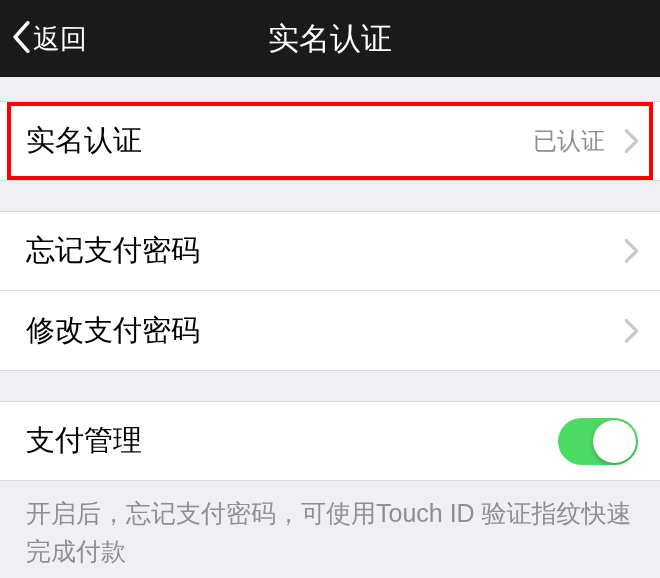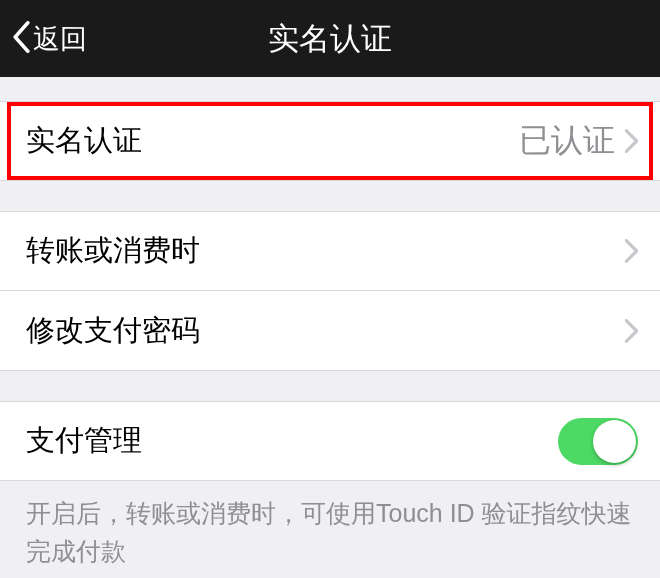--- a/index.html
+++ b/index.html
@@ -66,23 +66,23 @@
     }
     .row + .row {
       border-top: none;
     }
     .row-label {
       font-size: 29px;
       color: #000000;
       flex: 1;
     }
     .row-value {
-      font-size: 32px;
+      font-size: 24px;
       color: #8e8e93;
-      margin-right: 10px;
+      margin-right: 20px;
     }
     .row-chevron svg {
       width: 13px;
       height: 24px;
       display: block;
     }
     .row.highlighted {
       position: relative;
     }
     .highlight-box {
@@ -141,21 +141,21 @@
       <svg viewBox="0 0 10 18" fill="none">
         <path d="M1 1 L9 9 L1 17" stroke="#c7c7cc" stroke-width="2.5" stroke-linecap="round" stroke-linejoin="round"></path>
       </svg>
     </span>
     <div class="highlight-box"></div>
   </div>
 </div>
 
 <div class="group second">
   <div class="row">
-    <span class="row-label">转账或消费时</span>
+    <span class="row-label">忘记支付密码</span>
     <span class="row-chevron">
       <svg viewBox="0 0 10 18" fill="none">
         <path d="M1 1 L9 9 L1 17" stroke="#c7c7cc" stroke-width="2.5" stroke-linecap="round" stroke-linejoin="round"></path>
       </svg>
     </span>
   </div>
   <div class="row">
     <span class="row-label">修改支付密码</span>
     <span class="row-chevron">
       <svg viewBox="0 0 10 18" fill="none">
@@ -165,14 +165,14 @@
   </div>
 </div>
 
 <div class="group third">
   <div class="row">
     <span class="row-label">支付管理</span>
     <div class="toggle">
       <div class="toggle-knob"></div>
     </div>
   </div>
-  <div class="footer-note">开启后，转账或消费时，可使用Touch ID 验证指纹快速完成付款</div>
+  <div class="footer-note">开启后，忘记支付密码，可使用Touch ID 验证指纹快速完成付款</div>
 </div>
 
 </body></html>

